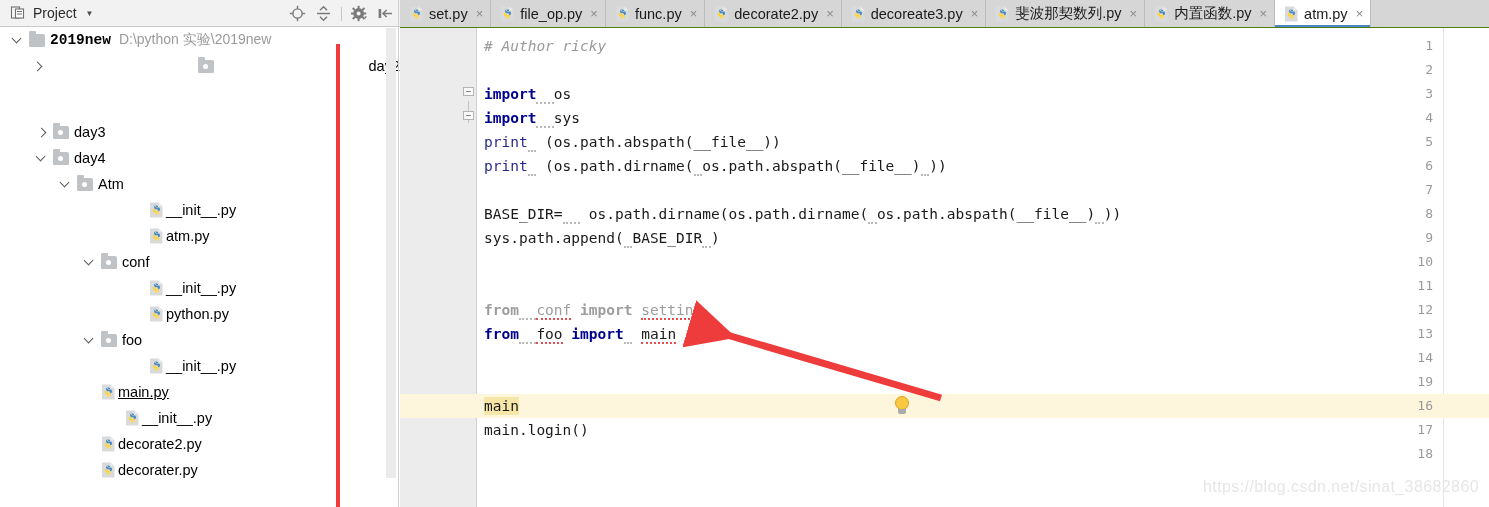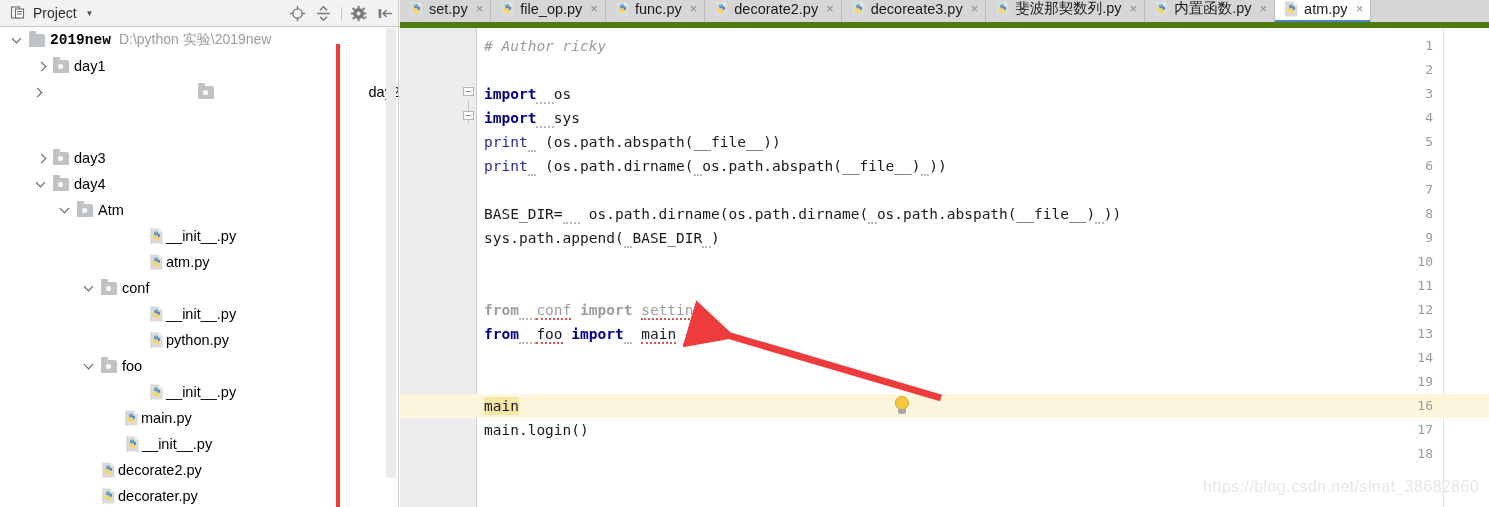--- a/index.html
+++ b/index.html
@@ -100,21 +100,21 @@
     position: absolute; left: 398px; top: 0;
     width: 1px; height: 507px; background: #cfcfcf;
   }
 
   
   #tabbar {
     position: absolute; left: 400px; top: 0;
     width: 1089px; height: 28px;
     background: #d6d6d6;
     display: flex; align-items: flex-end;
-    border-bottom: 6px solid #4d7c0f;
+    border-bottom: 1px solid #4d7c0f;
   }
   .tab {
     height: 27px; display: flex; align-items: center;
     padding: 0 7px 0 9px; gap: 5px;
     background: #d6d6d6; cursor: pointer;
     border-right: 1px solid #bcbcbc;
     font-size: 14.5px; color: #1a1a1a;
     white-space: nowrap;
   }
   .tab.active {
@@ -278,25 +278,20 @@
       </div>
     </div>
 
     <div id="tree">
         <div class="row" style="padding-left: 12px;">
           <span class="twisty d"></span>
           <span class="folder-ic plain"></span>
           <span class="name bold">2019new</span>
           <span class="path">D:\python 实验\2019new</span>
         </div>
-        <div class="row" style="padding-left: 36px;">
-          <span class="twisty r"></span>
-          <span class="folder-ic"></span>
-          <span class="name">day1</span>
-        </div>
         <div class="row" style="padding-left: 32px; justify-content: space-between;">
           <span class="twisty r"></span>
           <span class="folder-ic"></span>
           <span class="name">day2</span>
         </div>
         <div class="row" style="padding-left: 36px; margin-top: 40px;">
           <span class="twisty r"></span>
           <span class="folder-ic"></span>
           <span class="name">day3</span>
         </div>
@@ -373,21 +368,21 @@
           <span class="py-ic"><svg width="15" height="16" viewBox="0 0 15 16" style="vertical-align:-3px">
               <path d="M1 0.5 H9.5 L13.5 4.2 V15.5 H1 Z" fill="#d8dadb"></path>
               <path d="M9.5 0.5 L13.5 4.2 H9.5 Z" fill="#eceded"></path>
               <path d="M7.2 3.4 c1.9 0 1.8 0.8 1.8 0.8 v0.9 H7.1 v0.4 h2.6 s1.3 -0.15 1.3 1.8 c0 1.95 -1.15 1.88 -1.15 1.88 H9 V8.3 s0.05 -1.15 -1.1 -1.15 H6.2 s-1.05 0.02 -1.05 -1.0 V4.6 s-0.16 -1.2 2.05 -1.2 z" fill="#4b8bbe"></path>
               <circle cx="6.5" cy="4.4" r="0.48" fill="#ffffff"></circle>
               <path d="M7.6 12.4 c-1.9 0 -1.8 -0.8 -1.8 -0.8 v-0.9 h1.9 v-0.4 H5.1 s-1.3 0.15 -1.3 -1.8 c0 -1.95 1.15 -1.88 1.15 -1.88 h0.85 v1.1 s-0.05 1.15 1.1 1.15 h1.7 s1.05 -0.02 1.05 1.0 v1.55 s0.16 1.2 -2.05 1.2 z" fill="#ffd43b"></path>
               <circle cx="8.3" cy="11.45" r="0.48" fill="#ffffff"></circle>
             </svg></span>
           <span class="name">__init__.py</span>
         </div>
-        <div class="row" style="padding-left: 107px;">
+        <div class="row" style="padding-left: 84px; text-decoration: underline;">
           <span class="twisty none"></span>
           <span class="py-ic"><svg width="15" height="16" viewBox="0 0 15 16" style="vertical-align:-3px">
               <path d="M1 0.5 H9.5 L13.5 4.2 V15.5 H1 Z" fill="#d8dadb"></path>
               <path d="M9.5 0.5 L13.5 4.2 H9.5 Z" fill="#eceded"></path>
               <path d="M7.2 3.4 c1.9 0 1.8 0.8 1.8 0.8 v0.9 H7.1 v0.4 h2.6 s1.3 -0.15 1.3 1.8 c0 1.95 -1.15 1.88 -1.15 1.88 H9 V8.3 s0.05 -1.15 -1.1 -1.15 H6.2 s-1.05 0.02 -1.05 -1.0 V4.6 s-0.16 -1.2 2.05 -1.2 z" fill="#4b8bbe"></path>
               <circle cx="6.5" cy="4.4" r="0.48" fill="#ffffff"></circle>
               <path d="M7.6 12.4 c-1.9 0 -1.8 -0.8 -1.8 -0.8 v-0.9 h1.9 v-0.4 H5.1 s-1.3 0.15 -1.3 -1.8 c0 -1.95 1.15 -1.88 1.15 -1.88 h0.85 v1.1 s-0.05 1.15 1.1 1.15 h1.7 s1.05 -0.02 1.05 1.0 v1.55 s0.16 1.2 -2.05 1.2 z" fill="#ffd43b"></path>
               <circle cx="8.3" cy="11.45" r="0.48" fill="#ffffff"></circle>
             </svg></span>
           <span class="name">main.py</span>

